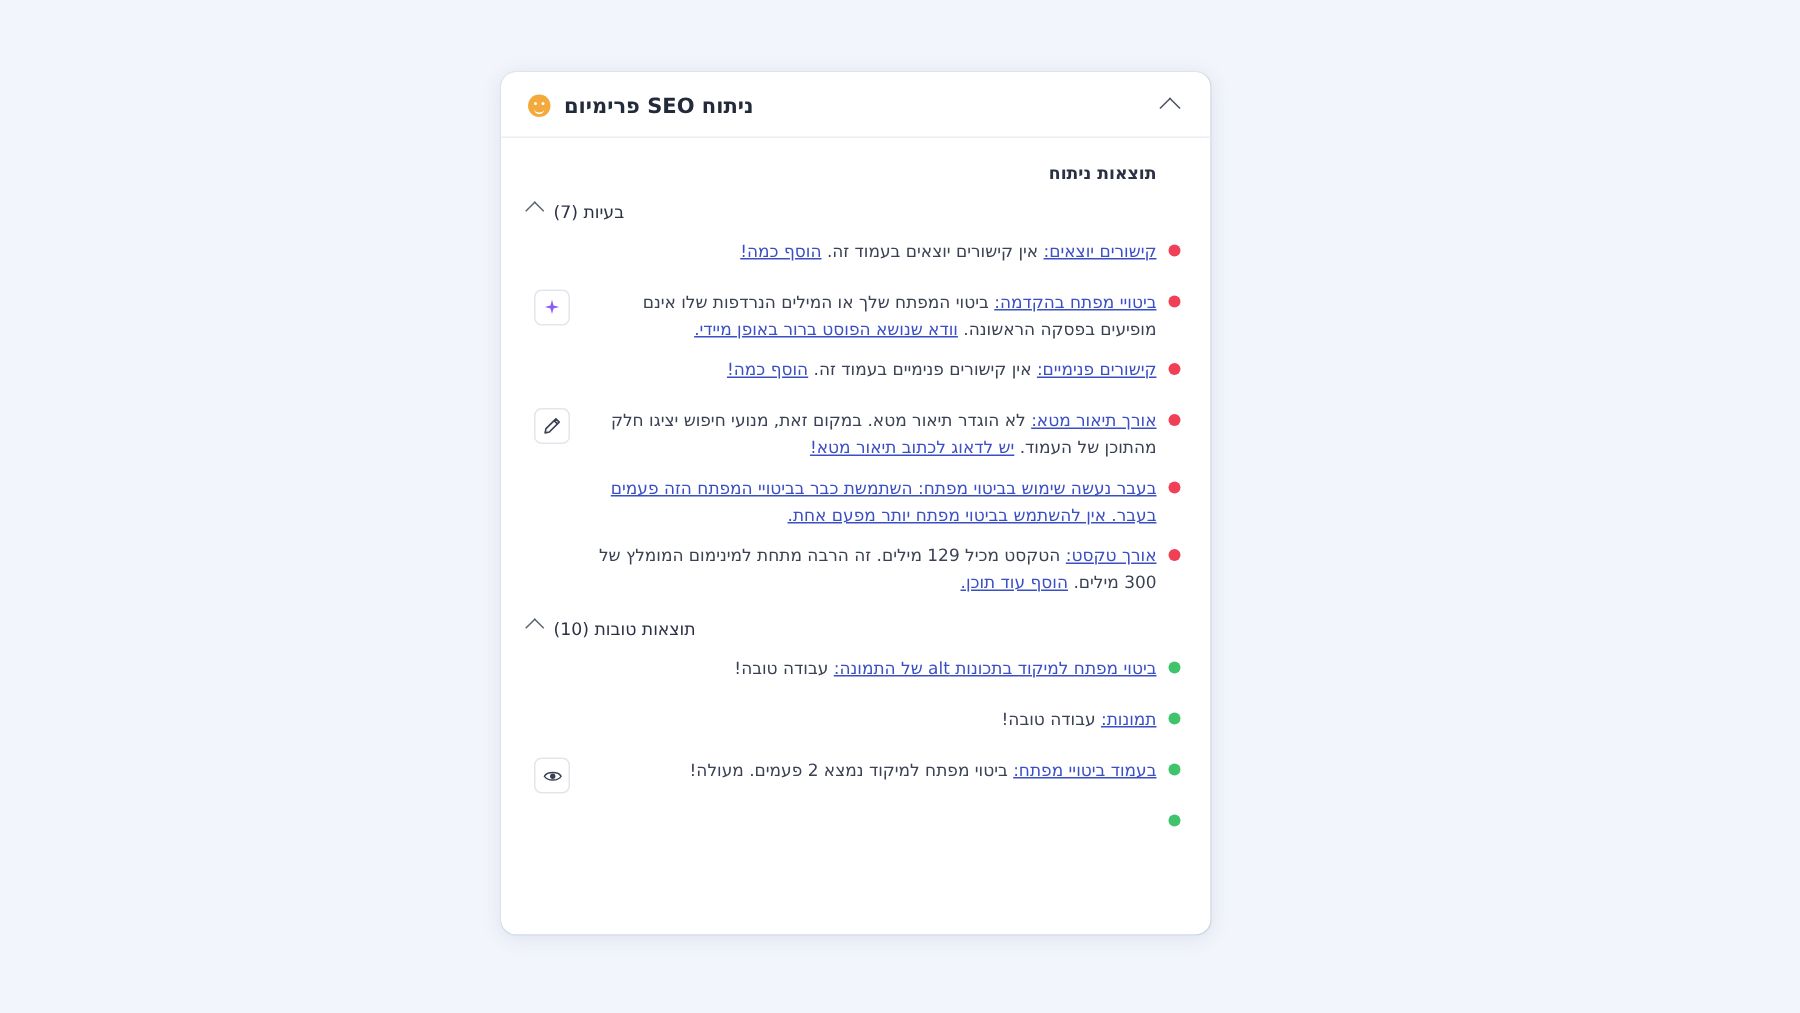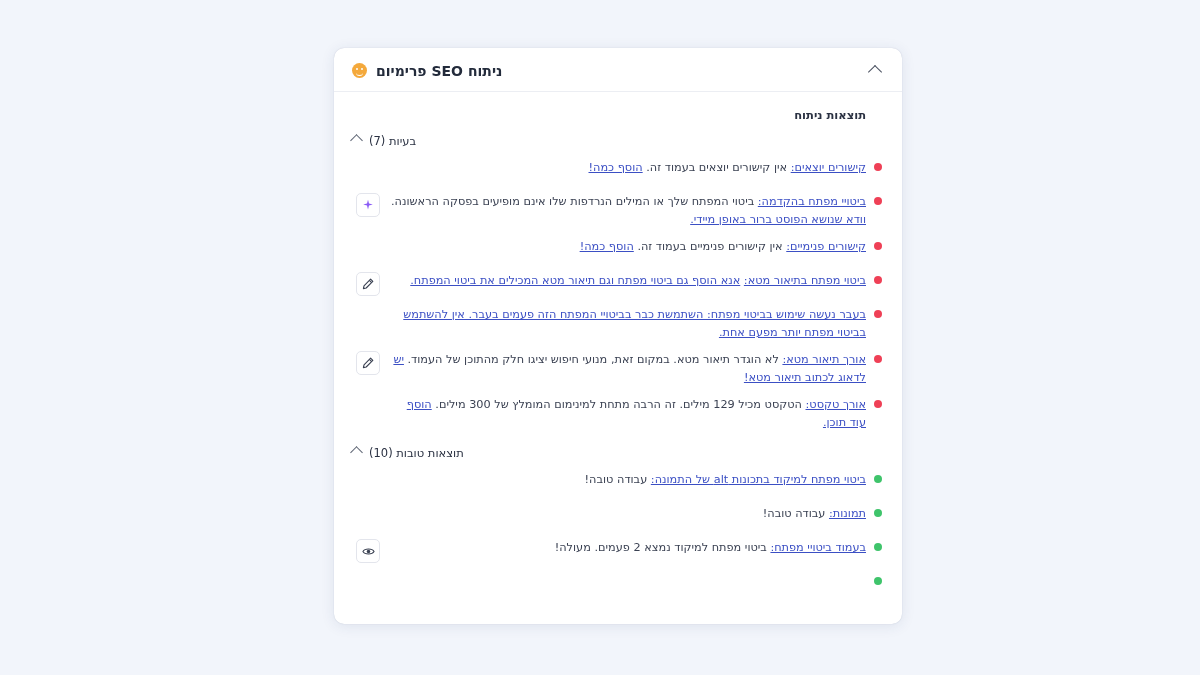--- a/index.html
+++ b/index.html
@@ -10,21 +10,21 @@
     width: 1200px;
     height: 675px;
     background: #f2f5fb;
     font-family: "DejaVu Sans", "Liberation Sans", sans-serif;
     overflow: hidden;
   }
   .panel {
     position: absolute;
     left: 334px;
     top: 48px;
-    width: 568px;
+    width: 473px;
     min-height: 575px;
     background: #ffffff;
     border-radius: 10px;
     box-shadow: 0 2px 14px rgba(40, 60, 110, 0.10), 0 0 1px rgba(40,60,110,0.25);
     box-sizing: border-box;
     padding: 0;
   }
   .panel-header {
     display: flex;
     align-items: center;
@@ -234,46 +234,36 @@
           </svg>
         </span>
       </li>
 
       <li class="issue">
         <span class="bullet red"></span>
         <span class="issue-text"><span class="lbl">קישורים פנימיים:</span><span> אין קישורים פנימיים בעמוד זה. </span><span class="act">הוסף כמה!</span></span>
         <span class="act-spacer"></span>
       </li>
 
-      <li class="issue">
-        <span class="bullet red"></span>
-        <span class="issue-text"><span class="lbl">ביטוי מפתח בתיאור מטא:</span><span> </span><span class="act">אנא הוסף גם ביטוי מפתח וגם תיאור מטא המכילים את ביטוי המפתח.</span></span>
-        <span class="act-btn">
-          <svg width="12" height="12" viewBox="0 0 12 12">
-            <path d="M8.6 1.2 L10.8 3.4 L4.2 10 L1.4 10.6 L2 7.8 Z" fill="none" stroke="#3a4152" stroke-width="1.1" stroke-linejoin="round"></path>
-            <path d="M7.4 2.4 L9.6 4.6" stroke="#3a4152" stroke-width="1.1"></path>
-          </svg>
-        </span>
-      </li>
-
-      <li class="issue">
-        <span class="bullet red"></span>
-        <span class="issue-text"><span class="all-link">בעבר נעשה שימוש בביטוי מפתח: השתמשת כבר בביטויי המפתח הזה פעמים בעבר. אין להשתמש בביטוי מפתח יותר מפעם אחת.</span></span>
-        <span class="act-spacer"></span>
-      </li>
 
       <li class="issue">
         <span class="bullet red"></span>
         <span class="issue-text"><span class="lbl">אורך תיאור מטא:</span><span> לא הוגדר תיאור מטא. במקום זאת, מנועי חיפוש יציגו חלק מהתוכן של העמוד. </span><span class="act">יש לדאוג לכתוב תיאור מטא!</span></span>
         <span class="act-btn">
           <svg width="12" height="12" viewBox="0 0 12 12">
             <path d="M8.6 1.2 L10.8 3.4 L4.2 10 L1.4 10.6 L2 7.8 Z" fill="none" stroke="#3a4152" stroke-width="1.1" stroke-linejoin="round"></path>
             <path d="M7.4 2.4 L9.6 4.6" stroke="#3a4152" stroke-width="1.1"></path>
           </svg>
         </span>
+      </li>
+
+      <li class="issue">
+        <span class="bullet red"></span>
+        <span class="issue-text"><span class="all-link">בעבר נעשה שימוש בביטוי מפתח: השתמשת כבר בביטויי המפתח הזה פעמים בעבר. אין להשתמש בביטוי מפתח יותר מפעם אחת.</span></span>
+        <span class="act-spacer"></span>
       </li>
 
       <li class="issue">
         <span class="bullet red"></span>
         <span class="issue-text"><span class="lbl">אורך טקסט:</span><span> הטקסט מכיל 129 מילים. זה הרבה מתחת למינימום המומלץ של 300 מילים. </span><span class="act">הוסף עוד תוכן.</span></span>
         <span class="act-spacer"></span>
       </li>
 
     </ul>
 

